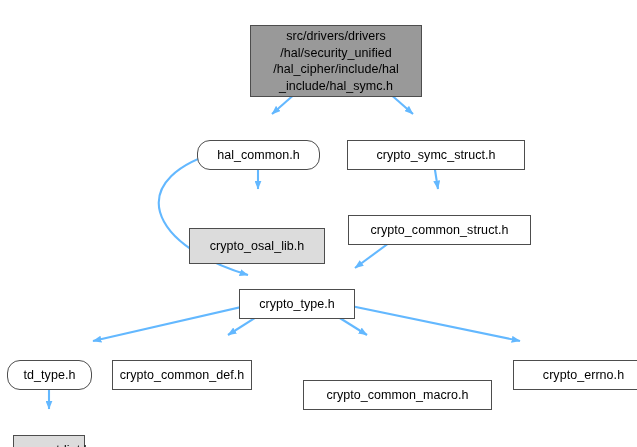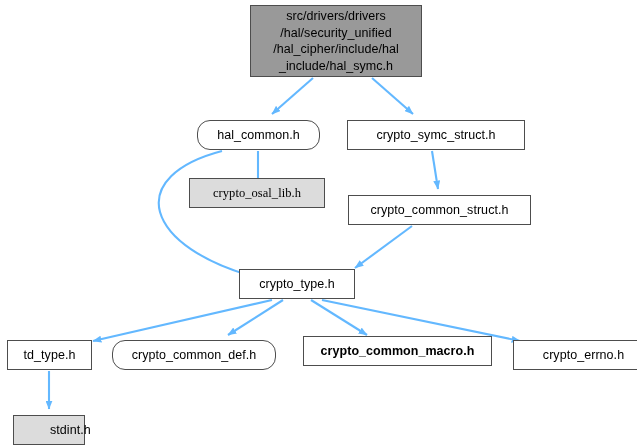--- a/index.html
+++ b/index.html
@@ -32,20 +32,21 @@
     color: #000000;
     font-size: 12.5px;
     line-height: 16px;
     text-align: center;
     display: flex;
     align-items: center;
     justify-content: center;
     white-space: pre-line;
     letter-spacing: 0.05px;
     z-index: 2;
+    margin-top: 20px;
   }
   .node.fill-gray {
     background: #dcdcdc;
   }
   .node.fill-dark {
     background: #999999;
   }
   .node.root {
     font-size: 12.5px;
     line-height: 16.5px;
@@ -101,41 +102,41 @@
   </div>
 
   <div class="node" style="left:197px; top:120px; width:123px; height:30px;border-radius:13px;">
     <span class="node-label">hal_common.h</span>
   </div>
 
   <div class="node" style="left:347px; top:120px; width:178px; height:30px;">
     <span class="node-label">crypto_symc_struct.h</span>
   </div>
 
-  <div class="node fill-gray" style="left:189px; top:178px; width:136px; height:30px;font-family:Liberation Serif, serif;">
+  <div class="node fill-gray" style="left:189px; top:208px; width:136px; height:36px;">
     <span class="node-label">crypto_osal_lib.h</span>
   </div>
 
   <div class="node" style="left:239px; top:269px; width:116px; height:30px;">
     <span class="node-label">crypto_type.h</span>
   </div>
 
   <div class="node" style="left:348px; top:195px; width:183px; height:30px;">
     <span class="node-label">crypto_common_struct.h</span>
   </div>
 
-  <div class="node" style="left:7px; top:340px; width:85px; height:30px;">
+  <div class="node" style="left:7px; top:340px; width:85px; height:30px;border-radius:13px;">
     <span class="node-label">td_type.h</span>
   </div>
 
-  <div class="node" style="left:112px; top:340px; width:164px; height:30px;border-radius:13px;">
+  <div class="node" style="left:112px; top:340px; width:140px; height:30px;">
     <span class="node-label">crypto_common_def.h</span>
   </div>
 
-  <div class="node" style="left:303px; top:336px; width:189px; height:30px;font-weight:bold;">
+  <div class="node" style="left:303px; top:360px; width:189px; height:30px;">
     <span class="node-label">crypto_common_macro.h</span>
   </div>
 
   <div class="node" style="left:513px; top:340px; width:141px; height:30px;">
     <span class="node-label">crypto_errno.h</span>
   </div>
 
   <div class="node fill-gray" style="left:13px; top:415px; width:72px; height:30px;padding-left:36px;">
     <span class="node-label">stdint.h</span>
   </div>

